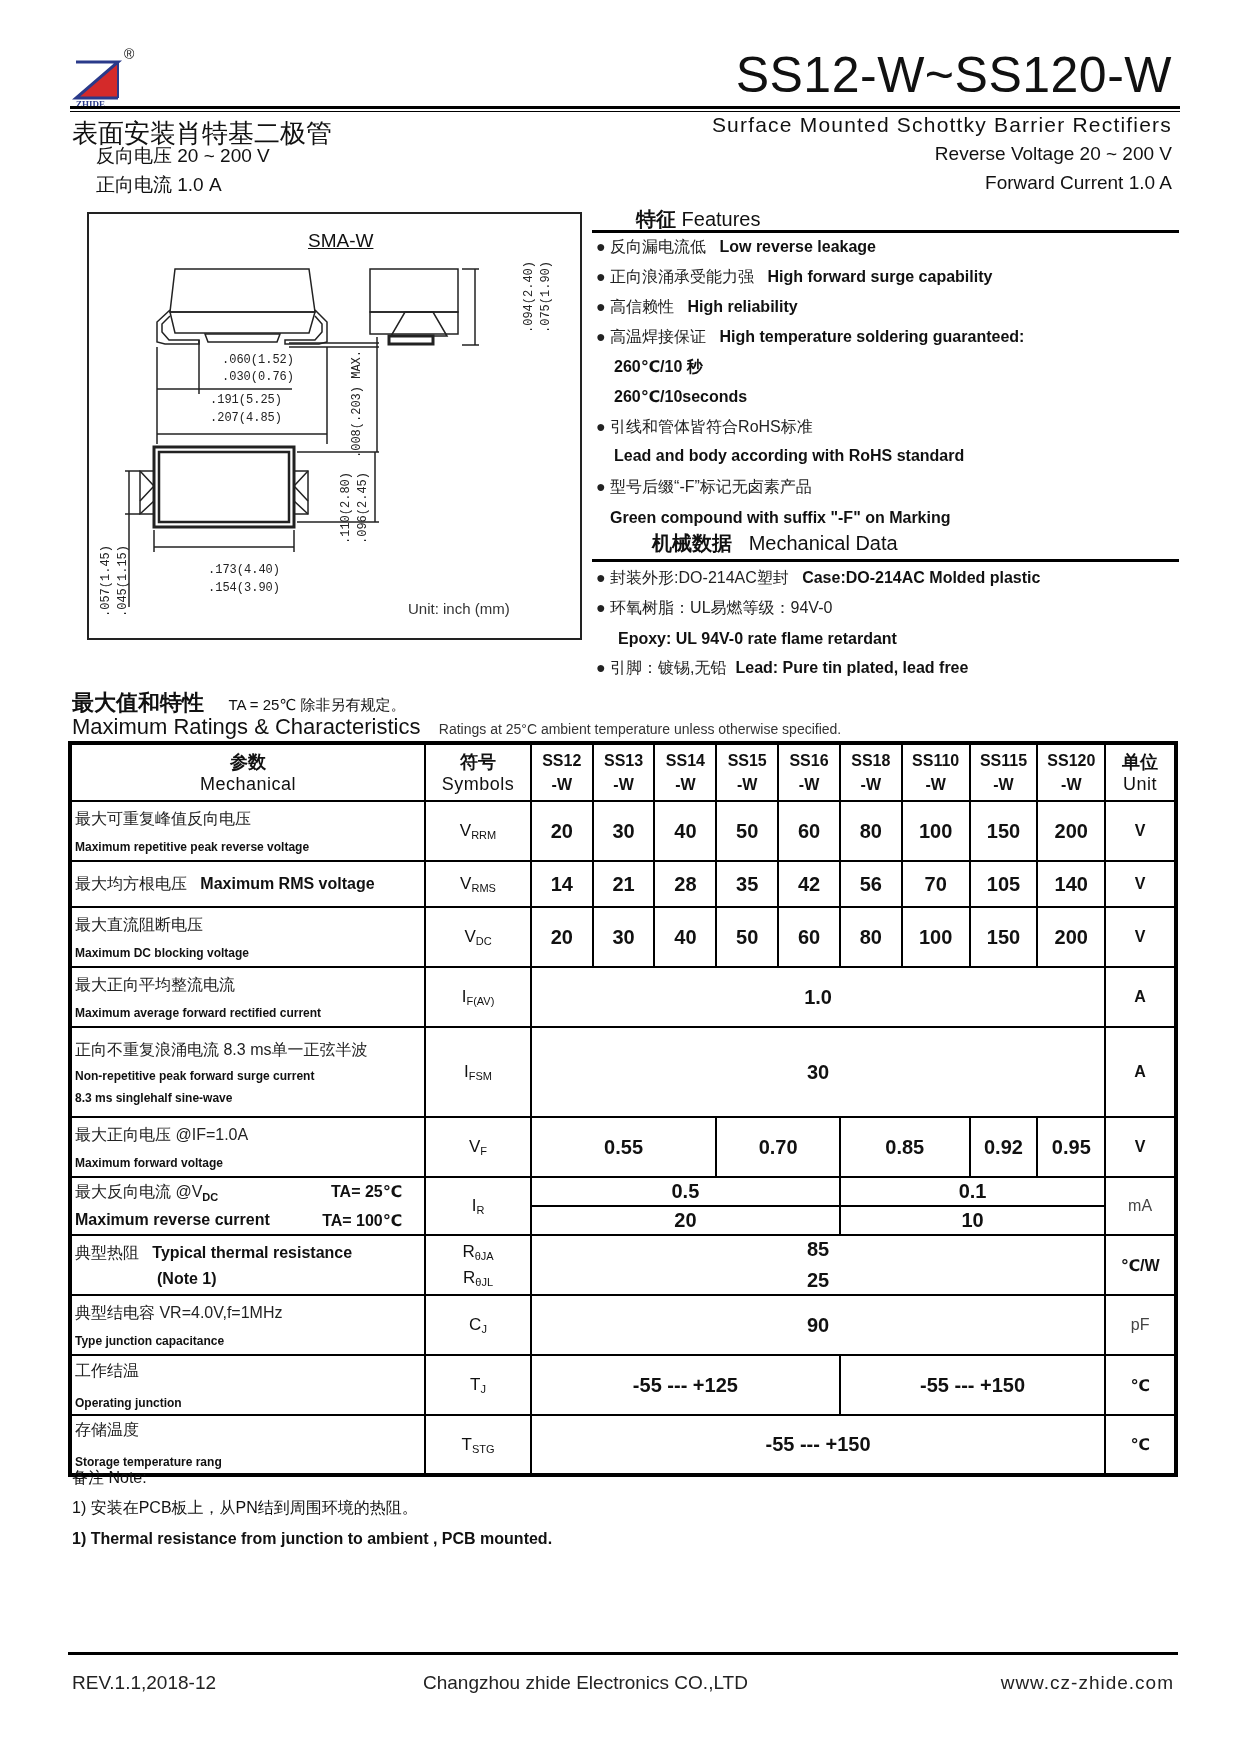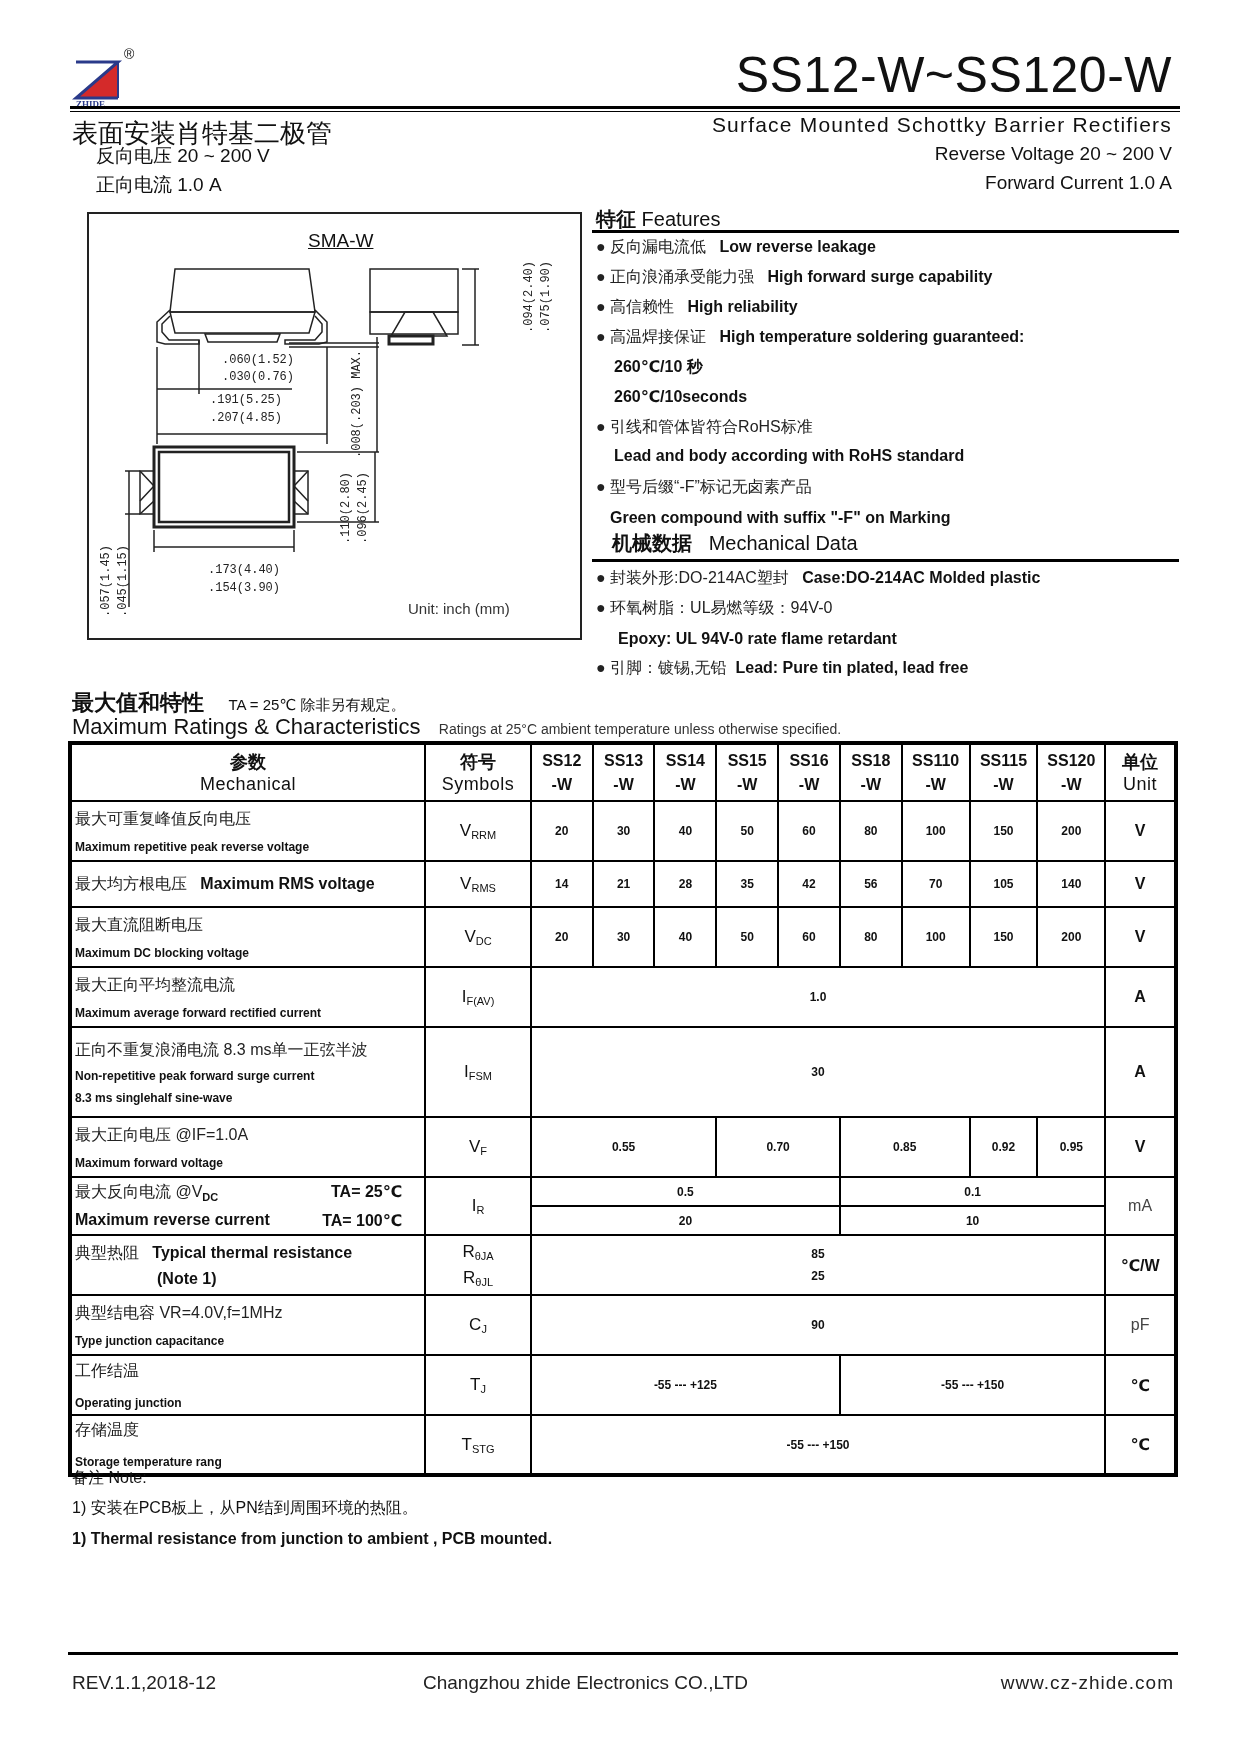--- a/index.html
+++ b/index.html
@@ -18,21 +18,21 @@
   .en-line { right: 68px; font-size: 19px; }
 
   
   .pkg-box { left: 87px; top: 212px; width: 495px; height: 428px; border: 2px solid #222; }
   .pkg-title { left: 308px; top: 230px; font-size: 19px; text-decoration: underline; }
   .dim { font-size: 12px; font-family: "Liberation Mono", monospace; color: #222; white-space: nowrap; }
   .vdim { transform: rotate(-90deg); transform-origin: left top; }
   .unit-note { left: 408px; top: 600px; font-size: 15px; color: #333; }
 
   
-  .sec-head { font-size: 20px; }
+  .sec-head { font-size: 20px; margin-left: 40px; }
   .sec-head b { font-weight: bold; }
   .sec-rule { height: 3px; background: #000; }
   .feat { font-size: 16px; white-space: nowrap; }
   .feat .cn { color: #222; }
   .feat .en { font-weight: bold; }
 
   
   .mr-cn { left: 72px; top: 688px; font-size: 22px; font-weight: bold; }
   .mr-cn-note { font-size: 15px; font-weight: normal; }
   .mr-en { left: 72px; top: 714px; font-size: 22px; }
@@ -41,21 +41,21 @@
   table.spec { position: absolute; left: 68px; top: 741px; width: 1110px; border-collapse: collapse; border: 4px solid #000; font-size: 16px; }
   table.spec td { border: 2px solid #000; text-align: center; vertical-align: middle; padding: 0; }
   table.spec td.param { text-align: left; padding-left: 3px; }
   .p-cn { display: block; font-size: 16px; color: #222; }
   .p-en { display: block; font-size: 12px; font-weight: bold; }
   .sym { font-size: 17px; }
   .sym sub { font-size: 11px; vertical-align: -3px; }
   .hdr-cn { font-weight: bold; font-size: 18px; display: block; }
   .hdr-en { font-size: 18px; display: block; letter-spacing: 0.5px; }
   .hdr-part { font-weight: bold; font-size: 16px; line-height: 24px; }
-  .val { font-weight: bold; font-size: 12px; }
+  .val { font-weight: bold; font-size: 20px; }
   .unit { font-size: 16px; font-weight: bold; }
   .unit.light { font-weight: normal; color: #444; }
 
   .notes { left: 72px; font-size: 16px; }
 
   
   .ftr-rule { left: 68px; top: 1652px; width: 1110px; height: 3px; background: #000; }
   .ftr { top: 1672px; font-size: 19px; color: #222; }
 </style>
 </head>

